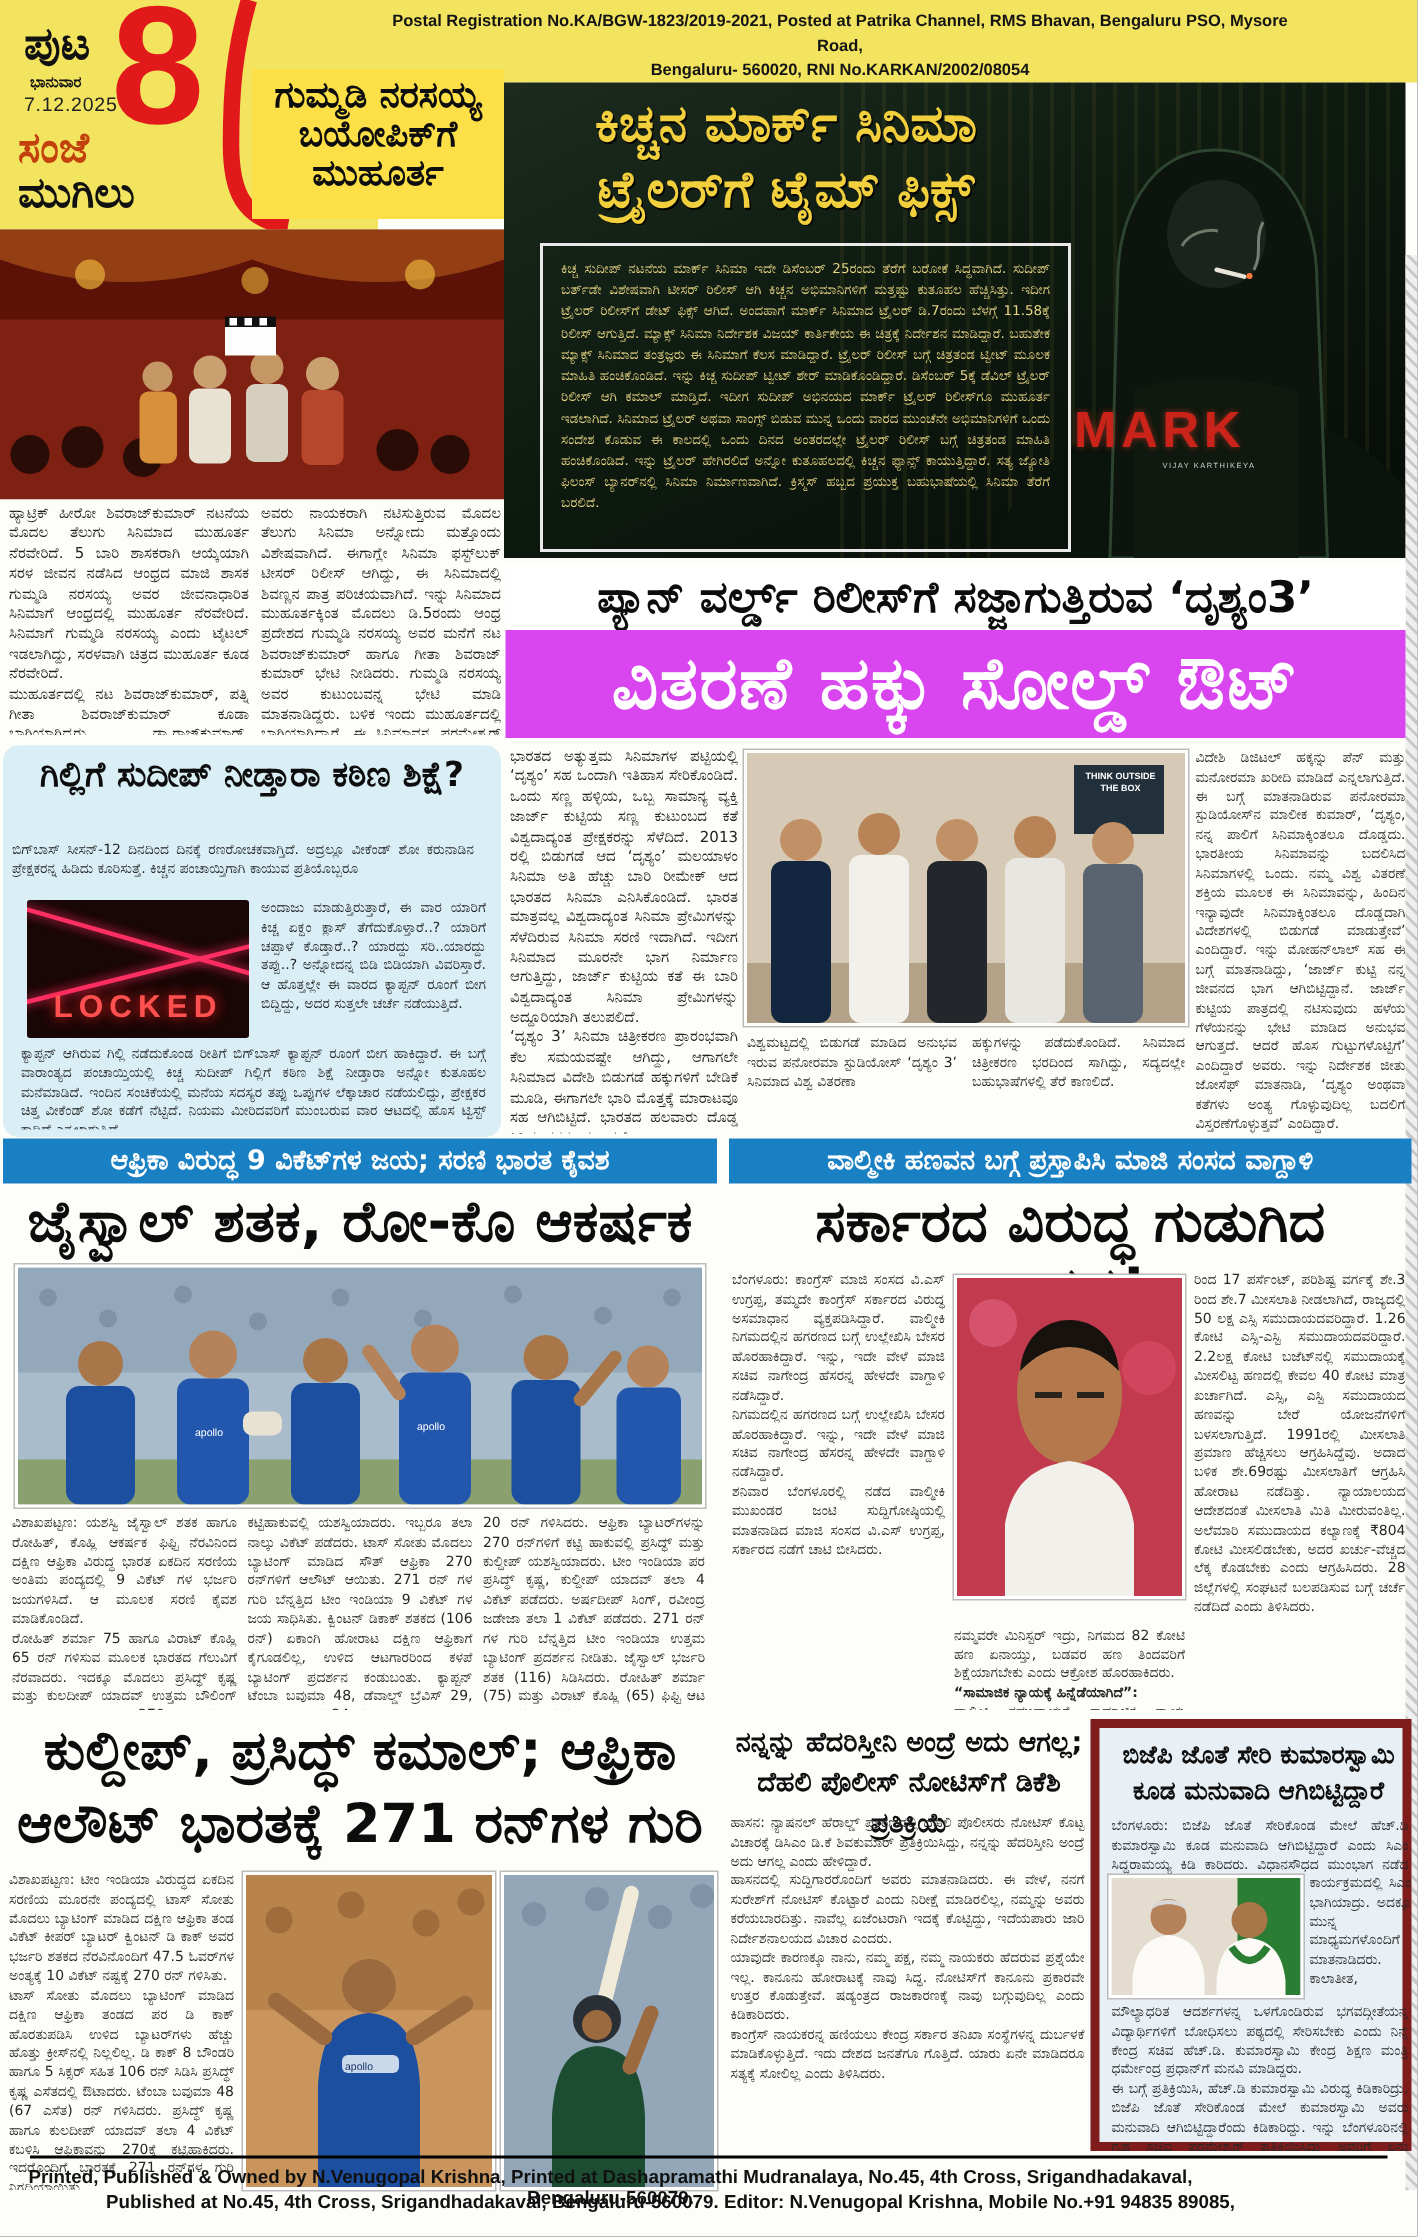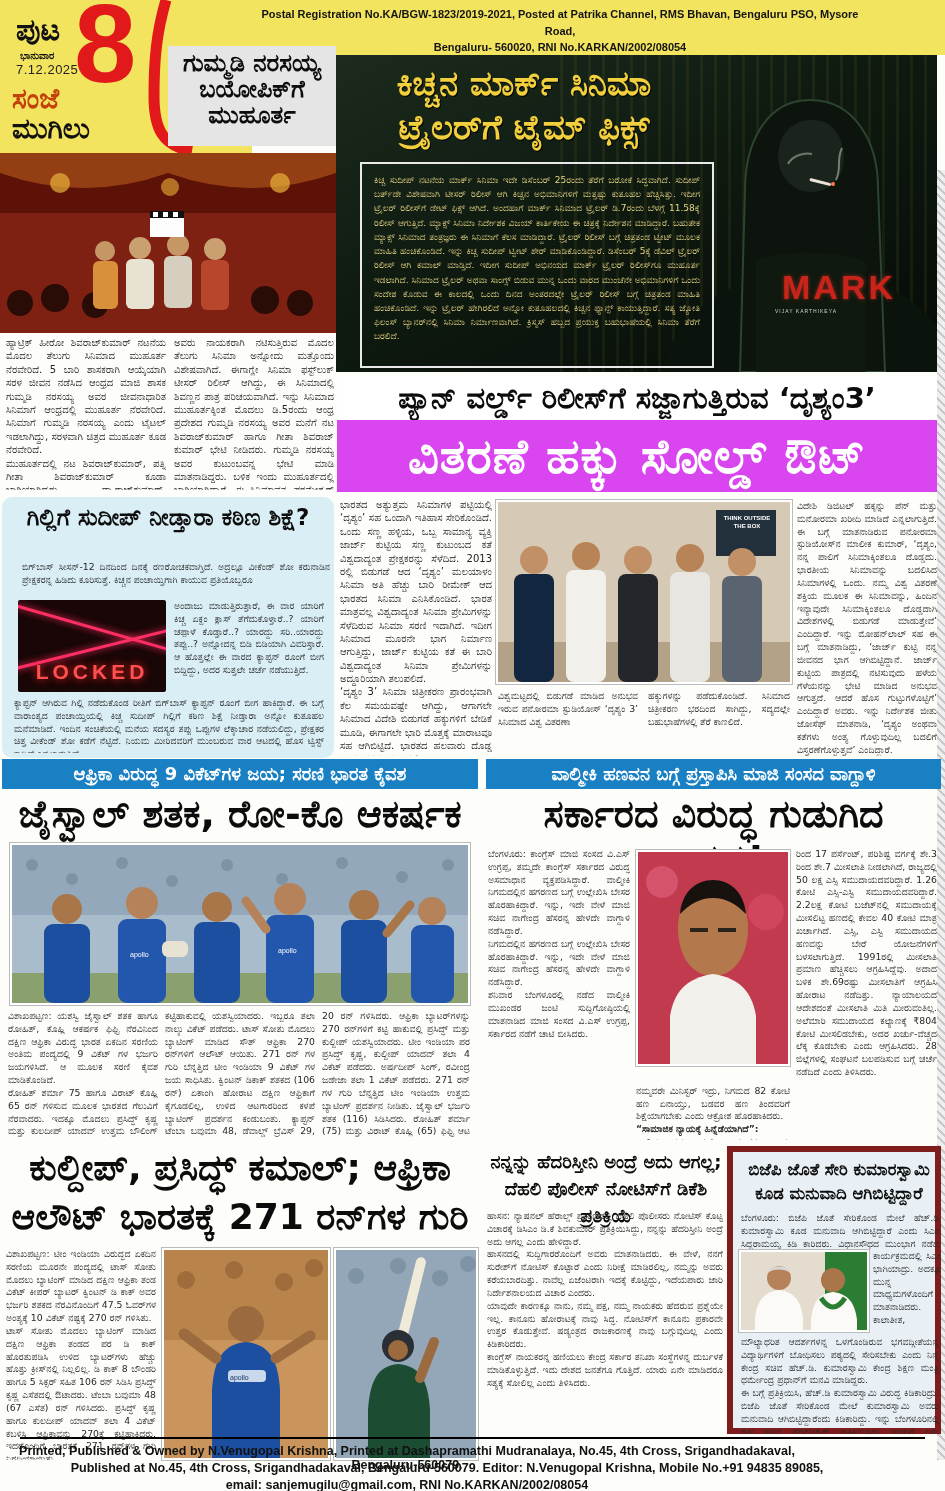--- a/index.html
+++ b/index.html
@@ -17,31 +17,31 @@
   .topstrip{left:0;top:0;width:945px;height:55px;background:#f3e45f;}
   .postal{left:260px;top:6px;width:600px;height:44px;font-size:11px;font-weight:bold;
           color:#141414;text-align:center;line-height:1.5;}
   .pageword{left:16px;top:12px;font-size:30px;font-weight:bold;color:#111;}
   .bignum{left:74px;top:-12px;font-size:112px;font-weight:bold;color:#e2191b;line-height:1;}
   .dayline{left:20px;top:50px;font-size:10px;font-weight:bold;color:#111;}
   .dateline{left:16px;top:62px;font-size:13px;color:#222;letter-spacing:.5px;}
   .paper1{left:12px;top:82px;font-size:28px;font-weight:bold;color:#c2410c;}
   .paper2{left:12px;top:112px;font-size:28px;font-weight:bold;color:#111;}
   
-  .muhurta-hl{left:168px;top:46px;width:168px;height:100px;background:#e5e5e5;
+  .muhurta-hl{left:168px;top:46px;width:168px;height:100px;background:#fde047;
       font-size:24px;font-weight:bold;line-height:1.09;text-align:center;color:#0d0d0d;}
   .poster{left:336px;top:55px;width:601px;height:317px;
       background:linear-gradient(155deg,#1c2b1e 0%,#0e1a10 45%,#060b07 100%);}
   .poster-streaks{left:560px;top:55px;width:377px;height:317px;opacity:.5;
       background:repeating-linear-gradient(90deg,rgba(190,170,60,.16) 0 3px,transparent 3px 14px);}
   .mark-hl{left:344px;top:62px;width:360px;text-align:center;font-weight:bold;
       color:#f2cf3d;font-size:34px;line-height:1.28;text-shadow:1px 1px 0 #000;}
   .mark-body{left:360px;top:162px;width:326px;height:184px;border:2px solid #e9e9e9;
       padding:9px 12px;color:#e7d584;font-size:9px;line-height:1.58;text-align:justify;}
-  .mark-logo{left:716px;top:268px;width:180px;text-align:right;font-weight:bold;
+  .mark-logo{left:716px;top:268px;width:180px;text-align:left;font-weight:bold;
       font-size:34px;letter-spacing:3px;color:#c9231a;text-shadow:0 0 4px rgba(255,60,40,.5);}
   .mark-sub{left:716px;top:308px;width:180px;text-align:center;font-size:5px;color:#cfcfcf;letter-spacing:1px;}
   .kicker-black{left:337px;top:376px;width:600px;height:44px;background:#fff;
       font-size:29px;font-weight:bold;text-align:center;color:#0c0c0c;line-height:44px;}
   .green-banner{left:337px;top:420px;width:600px;height:72px;background:#d946ef;
       font-size:48px;font-weight:bold;color:#fff;text-align:center;line-height:72px;letter-spacing:1px;}
   
   .bb-box{left:2px;top:497px;width:332px;height:261px;background:#d9eef5;border-radius:10px;}
   .bb-hl{left:10px;top:502px;width:316px;text-align:center;font-weight:bold;
       font-size:23px;line-height:1.22;color:#0d0d0d;}
@@ -149,21 +149,21 @@
 ಮುಹೂರ್ತದಲ್ಲಿ ನಟ ಶಿವರಾಜ್‌ಕುಮಾರ್, ಪತ್ನಿ ಗೀತಾ ಶಿವರಾಜ್‌ಕುಮಾರ್ ಕೂಡಾ ಭಾಗಿಯಾಗಿದ್ದರು. ಡಾ.ರಾಜ್‌ಕುಮಾರ್, ಪಾರ್ವತಮ್ಮ ಹಾಗೂ ಅಪ್ಪು ಭಾವಚಿತ್ರವಿಟ್ಟು ಪೂಜೆ ಸಲ್ಲಿಸಿ ಬಳಿಕ ಸಿನಿಮಾದ ಮುಹೂರ್ತ ನೆರವೇರಿಸಲಾಗಿದೆ. ನಟ ಶಿವರಾಜ್‌ಕುಮಾರ್</div>
   <div class="abs body-txt kn" style="left:174px;top:336px;width:160px;height:154px;overflow:hidden;">ಅವರು ನಾಯಕರಾಗಿ ನಟಿಸುತ್ತಿರುವ ಮೊದಲ ತೆಲುಗು ಸಿನಿಮಾ ಅನ್ನೋದು ಮತ್ತೊಂದು ವಿಶೇಷವಾಗಿದೆ. ಈಗಾಗ್ಲೇ ಸಿನಿಮಾ ಫಸ್ಟ್‌ಲುಕ್ ಟೀಸರ್ ರಿಲೀಸ್ ಆಗಿದ್ದು, ಈ ಸಿನಿಮಾದಲ್ಲಿ ಶಿವಣ್ಣನ ಪಾತ್ರ ಪರಿಚಯವಾಗಿದೆ. ಇನ್ನು ಸಿನಿಮಾದ ಮುಹೂರ್ತಕ್ಕಿಂತ ಮೊದಲು ಡಿ.5ರಂದು ಆಂಧ್ರ ಪ್ರದೇಶದ ಗುಮ್ಮಡಿ ನರಸಯ್ಯ ಅವರ ಮನೆಗೆ ನಟ ಶಿವರಾಜ್‌ಕುಮಾರ್ ಹಾಗೂ ಗೀತಾ ಶಿವರಾಜ್ ಕುಮಾರ್ ಭೇಟಿ ನೀಡಿದರು. ಗುಮ್ಮಡಿ ನರಸಯ್ಯ ಅವರ ಕುಟುಂಬವನ್ನ ಭೇಟಿ ಮಾಡಿ ಮಾತನಾಡಿದ್ದರು. ಬಳಿಕ ಇಂದು ಮುಹೂರ್ತದಲ್ಲಿ ಭಾಗಿಯಾಗಿದ್ದಾರೆ. ಈ ಸಿನಿಮಾವನ್ನ ಪರಮೇಶ್ವರ್ ಹಿವ್ವಾಳೆ ನಿರ್ದೇಶನ ಮಾಡುತ್ತಿದ್ದಾರೆ. ಎನ್ ಸುರೇಶ್ ರೆಡ್ಡಿ ಈ ಸಿನಿಮಾಗೆ ಬಂಡವಾಳ ಹೂಡಿ ನಿರ್ಮಾಣ ಮಾಡುತ್ತಿದ್ದಾರೆ.</div>
 
   <div class="abs kicker-black kn">ಪ್ಯಾನ್ ವರ್ಲ್ಡ್ ರಿಲೀಸ್‌ಗೆ ಸಜ್ಜಾಗುತ್ತಿರುವ ‘ದೃಶ್ಯಂ3’</div>
   <div class="abs green-banner kn">ವಿತರಣೆ ಹಕ್ಕು ಸೋಲ್ಡ್ ಔಟ್</div>
 
   <div class="abs bb-box">
     <div class="abs bb-hl kn" style="left:8px;top:6px;width:316px;">
       <div>ಗಿಲ್ಲಿಗೆ ಸುದೀಪ್ ನೀಡ್ತಾರಾ ಕಠಿಣ ಶಿಕ್ಷೆ?</div>
     </div>
-    <div class="abs body-sm kn" style="left:20px;top:64px;width:308px;height:38px;overflow:hidden;">ಬಿಗ್‌ಬಾಸ್ ಸೀಸನ್-12 ದಿನದಿಂದ ದಿನಕ್ಕೆ ರಣರೋಚಕವಾಗ್ತಿದೆ. ಅದ್ರಲ್ಲೂ ವೀಕೆಂಡ್ ಶೋ ಕರುನಾಡಿನ ಪ್ರೇಕ್ಷಕರನ್ನ ಹಿಡಿದು ಕೂರಿಸುತ್ತೆ. ಕಿಚ್ಚನ ಪಂಚಾಯ್ತಿಗಾಗಿ ಕಾಯುವ ಪ್ರತಿಯೊಬ್ಬರೂ</div>
+    <div class="abs body-sm kn" style="left:6px;top:64px;width:308px;height:38px;overflow:hidden;">ಬಿಗ್‌ಬಾಸ್ ಸೀಸನ್-12 ದಿನದಿಂದ ದಿನಕ್ಕೆ ರಣರೋಚಕವಾಗ್ತಿದೆ. ಅದ್ರಲ್ಲೂ ವೀಕೆಂಡ್ ಶೋ ಕರುನಾಡಿನ ಪ್ರೇಕ್ಷಕರನ್ನ ಹಿಡಿದು ಕೂರಿಸುತ್ತೆ. ಕಿಚ್ಚನ ಪಂಚಾಯ್ತಿಗಾಗಿ ಕಾಯುವ ಪ್ರತಿಯೊಬ್ಬರೂ</div>
     <div class="abs locked" style="left:16px;top:103px;">
       <div class="laser" style="top:28%;transform:rotate(16deg);"></div>
       <div class="laser" style="top:52%;transform:rotate(-14deg);"></div>
       <div class="locked-word">LOCKED</div>
     </div>
     <div class="abs body-sm kn" style="left:172px;top:103px;width:150px;height:92px;overflow:hidden;">ಅಂದಾಜು ಮಾಡುತ್ತಿರುತ್ತಾರೆ, ಈ ವಾರ ಯಾರಿಗೆ ಕಿಚ್ಚ ಏಕ್ದಂ ಕ್ಲಾಸ್ ತೆಗೆದುಕೊಳ್ತಾರೆ..? ಯಾರಿಗೆ ಚಪ್ಪಾಳೆ ಕೊಡ್ತಾರೆ..? ಯಾರದ್ದು ಸರಿ..ಯಾರದ್ದು ತಪ್ಪು..? ಅನ್ನೋದನ್ನ ಬಿಡಿ ಬಿಡಿಯಾಗಿ ವಿವರಿಸ್ತಾರೆ. ಆ ಹೊತ್ತಲ್ಲೇ ಈ ವಾರದ ಕ್ಯಾಪ್ಟನ್ ರೂಂಗೆ ಬೀಗ ಬಿದ್ದಿದ್ದು, ಅದರ ಸುತ್ತಲೇ ಚರ್ಚೆ ನಡೆಯುತ್ತಿದೆ.</div>
     <div class="abs body-sm kn" style="left:12px;top:200px;width:310px;height:56px;overflow:hidden;">ಕ್ಯಾಪ್ಟನ್ ಆಗಿರುವ ಗಿಲ್ಲಿ ನಡೆದುಕೊಂಡ ರೀತಿಗೆ ಬಿಗ್‌ಬಾಸ್ ಕ್ಯಾಪ್ಟನ್ ರೂಂಗೆ ಬೀಗ ಹಾಕಿದ್ದಾರೆ. ಈ ಬಗ್ಗೆ ವಾರಾಂತ್ಯದ ಪಂಚಾಯ್ತಿಯಲ್ಲಿ ಕಿಚ್ಚ ಸುದೀಪ್ ಗಿಲ್ಲಿಗೆ ಕಠಿಣ ಶಿಕ್ಷೆ ನೀಡ್ತಾರಾ ಅನ್ನೋ ಕುತೂಹಲ ಮನೆಮಾಡಿದೆ. ಇಂದಿನ ಸಂಚಿಕೆಯಲ್ಲಿ ಮನೆಯ ಸದಸ್ಯರ ತಪ್ಪು ಒಪ್ಪುಗಳ ಲೆಕ್ಕಾಚಾರ ನಡೆಯಲಿದ್ದು, ಪ್ರೇಕ್ಷಕರ ಚಿತ್ತ ವೀಕೆಂಡ್ ಶೋ ಕಡೆಗೆ ನೆಟ್ಟಿದೆ. ನಿಯಮ ಮೀರಿದವರಿಗೆ ಮುಂಬರುವ ವಾರ ಆಟದಲ್ಲಿ ಹೊಸ ಟ್ವಿಸ್ಟ್ ಕಾದಿದೆ ಎನ್ನಲಾಗುತ್ತಿದೆ.</div>
   </div>
 
   <div class="abs body-txt kn" style="left:340px;top:498px;width:152px;height:258px;overflow:hidden;">ಭಾರತದ ಅತ್ಯುತ್ತಮ ಸಿನಿಮಾಗಳ ಪಟ್ಟಿಯಲ್ಲಿ ‘ದೃಶ್ಯಂ’ ಸಹ ಒಂದಾಗಿ ಇತಿಹಾಸ ಸೇರಿಕೊಂಡಿದೆ. ಒಂದು ಸಣ್ಣ ಹಳ್ಳಿಯ, ಒಬ್ಬ ಸಾಮಾನ್ಯ ವ್ಯಕ್ತಿ ಜಾರ್ಜ್ ಕುಟ್ಟಿಯ ಸಣ್ಣ ಕುಟುಂಬದ ಕತೆ ವಿಶ್ವದಾದ್ಯಂತ ಪ್ರೇಕ್ಷಕರನ್ನು ಸೆಳೆದಿದೆ. 2013 ರಲ್ಲಿ ಬಿಡುಗಡೆ ಆದ ‘ದೃಶ್ಯಂ’ ಮಲಯಾಳಂ ಸಿನಿಮಾ ಅತಿ ಹೆಚ್ಚು ಬಾರಿ ರೀಮೇಕ್ ಆದ ಭಾರತದ ಸಿನಿಮಾ ಎನಿಸಿಕೊಂಡಿದೆ. ಭಾರತ ಮಾತ್ರವಲ್ಲ ವಿಶ್ವದಾದ್ಯಂತ ಸಿನಿಮಾ ಪ್ರೇಮಿಗಳನ್ನು ಸೆಳೆದಿರುವ ಸಿನಿಮಾ ಸರಣಿ ಇದಾಗಿದೆ. ಇದೀಗ ಸಿನಿಮಾದ ಮೂರನೇ ಭಾಗ ನಿರ್ಮಾಣ ಆಗುತ್ತಿದ್ದು, ಜಾರ್ಜ್ ಕುಟ್ಟಿಯ ಕತೆ ಈ ಬಾರಿ ವಿಶ್ವದಾದ್ಯಂತ ಸಿನಿಮಾ ಪ್ರೇಮಿಗಳನ್ನು ಅದ್ದೂರಿಯಾಗಿ ತಲುಪಲಿದೆ.
@@ -328,15 +328,14 @@
       </svg>
     </div>
     <div class="abs body-sm kn" style="left:140px;top:98px;width:68px;height:82px;overflow:hidden;">ಕಾರ್ಯಕ್ರಮದಲ್ಲಿ ಸಿಎಂ ಭಾಗಿಯಾದ್ರು. ಅದಕ್ಕೂ ಮುನ್ನ ಮಾಧ್ಯಮಗಳೊಂದಿಗೆ ಮಾತನಾಡಿದರು. ಕಾಲಾತೀತ,</div>
     <div class="abs body-sm kn" style="left:8px;top:184px;width:198px;height:98px;overflow:hidden;">ಮೌಲ್ಯಾಧರಿತ ಆದರ್ಶಗಳನ್ನ ಒಳಗೊಂಡಿರುವ ಭಗವದ್ಗೀತೆಯನ್ನ ವಿದ್ಯಾರ್ಥಿಗಳಿಗೆ ಬೋಧಿಸಲು ಪಠ್ಯದಲ್ಲಿ ಸೇರಿಸಬೇಕು ಎಂದು ನಿನ್ನೆ ಕೇಂದ್ರ ಸಚಿವ ಹೆಚ್.ಡಿ. ಕುಮಾರಸ್ವಾಮಿ ಕೇಂದ್ರ ಶಿಕ್ಷಣ ಮಂತ್ರಿ ಧರ್ಮೇಂದ್ರ ಪ್ರಧಾನ್‌ಗೆ ಮನವಿ ಮಾಡಿದ್ದರು.
 ಈ ಬಗ್ಗೆ ಪ್ರತಿಕ್ರಿಯಿಸಿ, ಹೆಚ್.ಡಿ ಕುಮಾರಸ್ವಾಮಿ ವಿರುದ್ಧ ಕಿಡಿಕಾರಿದ್ರು. ಬಿಜೆಪಿ ಜೊತೆ ಸೇರಿಕೊಂಡ ಮೇಲೆ ಕುಮಾರಸ್ವಾಮಿ ಅವರು ಮನುವಾದಿ ಆಗಿಬಿಟ್ಟಿದ್ದಾರೆಂದು ಕಿಡಿಕಾರಿದ್ದು. ಇನ್ನು ಬೆಂಗಳೂರಿನಲ್ಲಿ ಗೃಹ ಸಚಿವ ಪರಮೇಶ್ವರ್ ಪ್ರತಿಕ್ರಿಯಿಸಿದ್ದು ಅವರಿಗೆ ಏನು ಅನಿಸಿದೆಯೋ ಅದನ್ನ ಕೇಂದ್ರಕ್ಕೆ ಬರೆದಿದ್ದಾರೆ. ಅದೆಲ್ಲ ಕೇಂದ್ರ ಸರ್ಕಾರಕ್ಕೆ ಬಿಟ್ಟ ವಿಚಾರ ಅಂತ ತಿಳಿಸಿದರು.</div>
   </div>
 
   <div class="abs footer-line"></div>
   <div class="abs footer-txt en" style="top:1444px;">Printed, Published &amp; Owned by N.Venugopal Krishna, Printed at Dashapramathi Mudranalaya, No.45, 4th Cross, Srigandhadakaval, Bengaluru-560079.</div>
   <div class="abs footer-txt en" style="top:1461px;padding-left:40px;">Published at No.45, 4th Cross, Srigandhadakaval, Bengaluru-560079. Editor: N.Venugopal Krishna, Mobile No.+91 94835 89085,</div>
-  <div class="abs footer-txt en" style="top:1478px;">email: sanjemugilu@gmail.com, RNI No.KARKAN/2002/08054</div>
 
 </div>
 
 </body></html>

